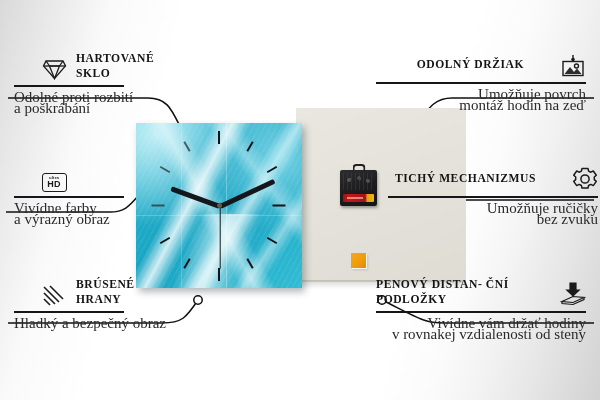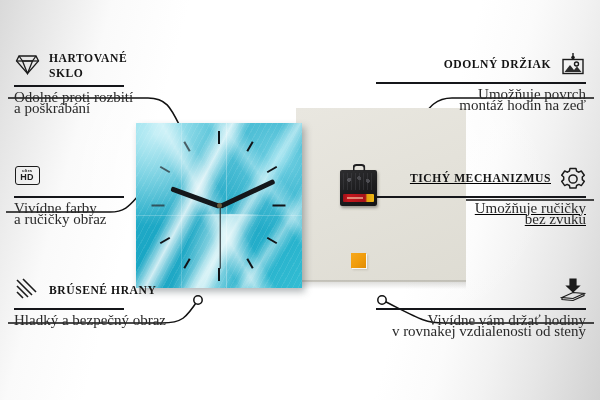--- a/index.html
+++ b/index.html
@@ -187,22 +187,23 @@
   
   .feature { position: absolute; width: 210px; }
   .feature .headrow {
     display: flex; align-items: center; gap: 9px;
   }
   .feature.right .headrow { flex-direction: row-reverse; }
 
   .ficon {
     flex: 0 0 auto;
     width: 26px; height: 26px;
-    display: flex; align-items: flex-start; justify-content: center;
+    display: flex; align-items: flex-end; justify-content: center;
     color: #1b1b1b;
+    margin-left: 27px;
   }
   .ftitle {
     font-family: "Liberation Serif", serif;
     font-size: 11.6px;
     font-weight: 700;
     letter-spacing: 0.55px;
     line-height: 14.5px;
     color: #141414;
     text-transform: uppercase;
   }
@@ -221,21 +222,21 @@
     white-space: pre-line;
   }
   .feature.right .fdesc { text-align: right; }
 
   
   #f-glass   { left: 14px;  top: 52px;  }
   #f-print   { left: 14px;  top: 166px; }
   #f-edges   { left: 14px;  top: 278px; }
   
   #f-holder  { left: 376px; top: 52px;  }
-  #f-mech    { left: 376px; top: 166px; text-decoration: underline; }
+  #f-mech    { left: 388px; top: 166px; }
   #f-pads    { left: 376px; top: 278px; }
 
   
   #f-glass .rule, #f-print .rule, #f-edges .rule { width: 110px; }
   #f-holder .rule, #f-mech .rule, #f-pads .rule  { width: 210px; margin-left: auto; }
   #f-glass .headrow, #f-print .headrow, #f-edges .headrow { width: 150px; }
 
   .hdicon {
     width: 25px; height: 19px;
     border: 1.4px solid #1b1b1b;
@@ -346,21 +347,21 @@
     <div class="headrow">
       <span class="ficon">
         <span class="hdicon">
           <span class="u">ultra</span>
           <span class="h">HD</span>
         </span>
       </span>
     </div>
     <div class="rule"></div>
     <div class="fdesc">Vivídne farby
-a ručičky obraz</div>
+a výrazný obraz</div>
   </div>
 
   <div class="feature left" id="f-edges">
     <div class="headrow">
       <span class="ficon">
         <svg width="25" height="21" viewBox="0 0 25 21" fill="none" stroke="#1b1b1b" stroke-width="1.6">
           <path d="M2 2 L17 17"></path>
           <path d="M2 8 L13 19"></path>
           <path d="M2 14 L8 20"></path>
           <path d="M8 1 L21 14"></path>
@@ -410,19 +411,21 @@
 
   <div class="feature right" id="f-pads">
     <div class="headrow">
       <span class="ficon">
         <svg width="26" height="24" viewBox="0 0 26 24" fill="#1b1b1b" stroke="#1b1b1b" stroke-width="1.2">
           <path d="M10 1 h6 v7 h3.2 L13 14 L6.8 8 H10 z"></path>
           <path d="M13 14.5 L24 15.5 L13 20.5 L2 19.5 Z" fill="none"></path>
           <path d="M2 19.5 L2 21.5 L13 22.5 L24 17.5 L24 15.5" fill="none"></path>
         </svg>
       </span>
+      <div class="ftitle">PENOVÝ DISTAN-
+ČNÍ PODLOŽKY</div>
     </div>
     <div class="rule"></div>
     <div class="fdesc">Vivídne vám držať hodiny
 v rovnakej vzdialenosti od steny</div>
   </div>
 
 </div>
 
 </body></html>

